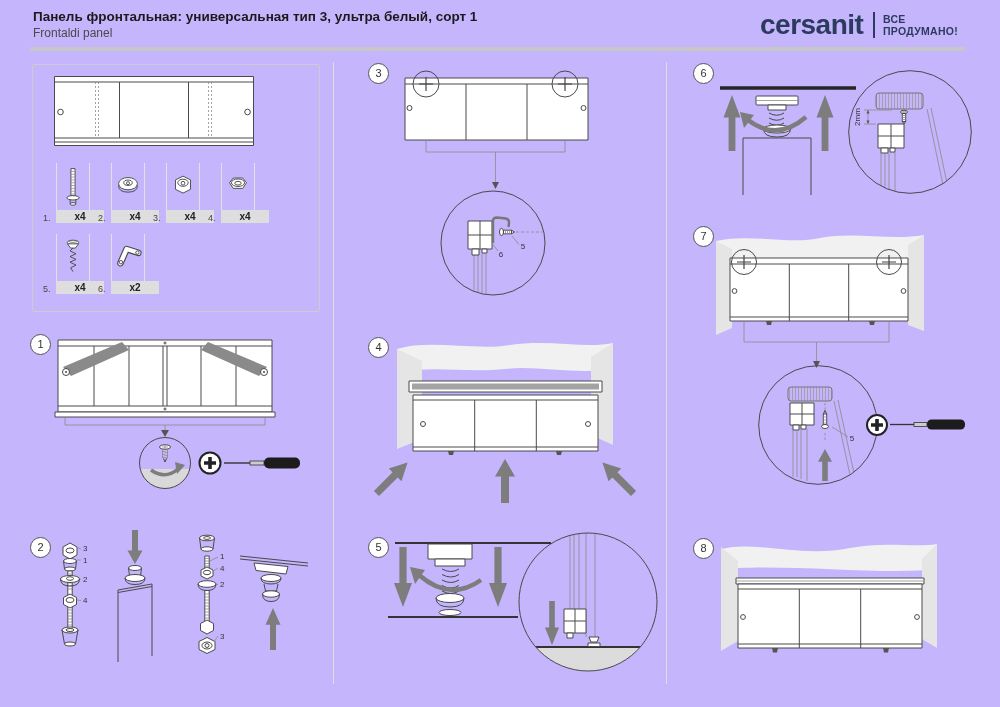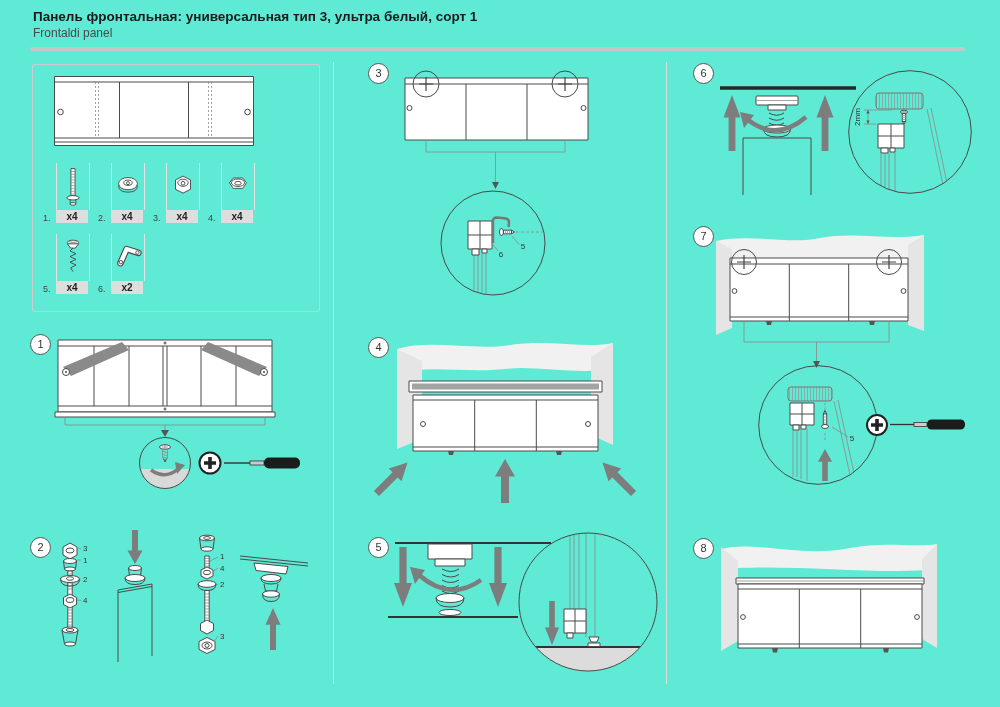--- a/index.html
+++ b/index.html
@@ -1,53 +1,61 @@
 <!DOCTYPE html>
 <html><head>
 <meta charset="utf-8">
 <style>
   html,body{margin:0;padding:0;background:#fff;}
-  .page{position:relative;width:1000px;height:707px;background:#5eead4;overflow:hidden;
+  .page{position:relative;width:1000px;height:707px;background:#c4b5fd;overflow:hidden;
         font-family:"Liberation Sans",sans-serif;color:#222;}
   .abs{position:absolute;}
   
   .title{position:absolute;left:33px;top:9px;font-size:13.5px;font-weight:bold;color:#1a1a1a;white-space:nowrap;}
   .subtitle{position:absolute;left:33px;top:26px;font-size:12px;color:#4a4a4a;}
   .rule{position:absolute;left:30px;top:47px;width:935px;height:4px;background:#c7c7c7;border-radius:2px;}
   .logo{position:absolute;left:760px;top:10px;display:flex;align-items:center;}
   .logo-name{font-size:28px;font-weight:bold;letter-spacing:-0.5px;color:#2c3a5e;line-height:30px;}
   .logo-sep{width:1.5px;height:26px;background:#2c3a5e;margin:0 8px 0 10px;}
   .logo-tag{font-size:10.5px;font-weight:bold;color:#2c3a5e;line-height:12px;letter-spacing:0.3px;}
   .divider{position:absolute;top:62px;width:1px;height:622px;background:#dedede;}
   
   .badge{position:absolute;width:19px;height:19px;border:1px solid #555;border-radius:50%;
          background:#fff;font-size:11px;color:#333;text-align:center;line-height:19px;}
   
   .parts-box{position:absolute;left:32px;top:64px;width:286px;height:246px;border:1px solid #ccc;border-radius:2px;}
   .part-card{position:absolute;width:34px;height:60px;}
   .part-icon{position:absolute;left:0;top:0;width:34px;height:47px;border-left:1px solid #e2e2e2;border-right:1px solid #e2e2e2;box-sizing:border-box;}
-  .part-qty{position:absolute;left:0;bottom:0;width:32px;height:13px;background:#dedede;
+  .part-qty{position:absolute;left:0;bottom:0;width:48px;height:13px;background:#dedede;
             font-size:10px;font-weight:bold;color:#222;text-align:center;line-height:13px;}
   .part-index{position:absolute;left:-13px;bottom:0;font-size:9px;color:#444;}
   
   .ln{stroke:#4a4a4a;fill:none;stroke-width:1;stroke-linejoin:round;}
   .lnf{stroke:#4a4a4a;fill:#fff;stroke-width:1;stroke-linejoin:round;}
   .thin{stroke:#8a8a8a;fill:none;stroke-width:0.8;}
   .arr{fill:#7d7d7d;stroke:none;}
   .wall{fill:#e5e5e5;stroke:none;}
   .band{fill:#f1f1f1;stroke:none;}
   .lbl{font:8px "Liberation Sans",sans-serif;fill:#333;}
 </style>
 </head>
 <body>
 
 <div class="page">
 
   <div class="title">Панель фронтальная: универсальная тип 3, ультра белый, сорт 1</div>
   <div class="subtitle">Frontaldi panel</div>
+  <div class="logo">
+    <span class="logo-name">cersanit</span>
+    <span class="logo-sep"></span>
+    <span class="logo-tag">
+      <span>ВСЕ</span><br>
+      <span>ПРОДУМАНО!</span>
+    </span>
+  </div>
   <div class="rule"></div>
 
   <div class="divider" style="left:333px;"></div>
   <div class="divider" style="left:666px;"></div>
 
   <div class="parts-box">
     <svg class="abs" style="left:21px;top:11px;" width="200" height="70">
       <rect x="0.5" y="0.5" width="199" height="69" class="lnf"></rect>
       <line x1="0.5" y1="6" x2="199.5" y2="6" class="ln"></line>
       <line x1="0.5" y1="62" x2="199.5" y2="62" class="ln"></line>

